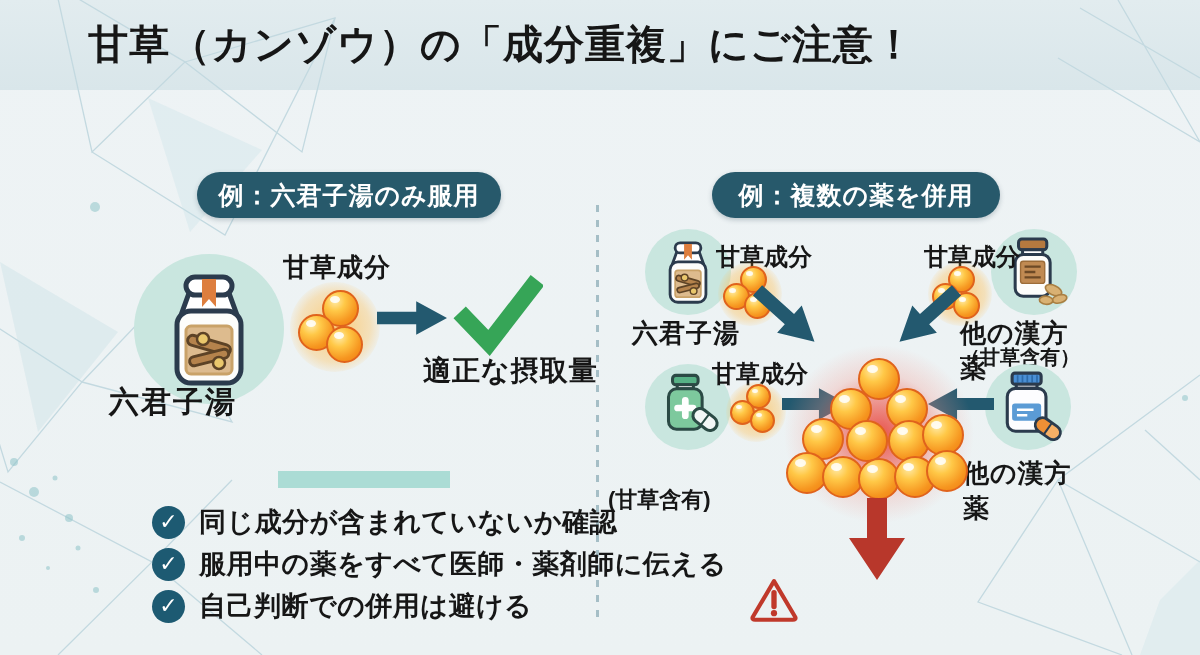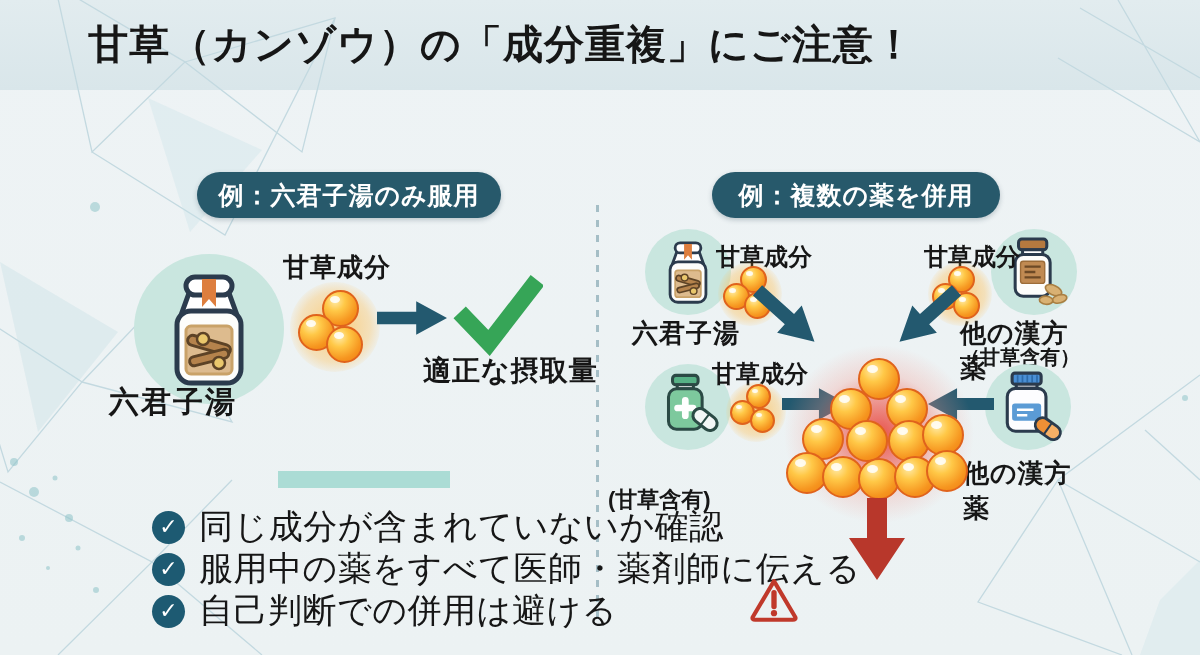--- a/index.html
+++ b/index.html
@@ -39,21 +39,21 @@
                  border-radius:50%; background:rgba(255,255,255,.85); }
   .ball-glow { position:absolute; border-radius:50%;
                background:radial-gradient(circle, rgba(255,190,80,.75) 0%, rgba(255,190,80,.35) 55%, rgba(255,190,80,0) 75%); }
 
   .red-glow { position:absolute; left:784px; top:345px; width:190px; height:178px; border-radius:50%;
               background:radial-gradient(closest-side, rgba(232,55,45,.85) 0%, rgba(238,105,95,.55) 45%, rgba(244,150,140,.28) 68%, rgba(244,150,140,0) 100%); }
 
   .check-row { position:absolute; display:flex; align-items:center; gap:14px; }
   .check-dot { width:33px; height:33px; border-radius:50%; background:#1d5a72; color:#fff;
                font-size:22px; font-weight:900; display:flex; align-items:center; justify-content:center; flex:0 0 auto; }
-  .check-text { font-size:34px; font-weight:400; color:#161616; letter-spacing:.5px; white-space:nowrap; }
+  .check-text { font-size:27px; font-weight:700; color:#161616; letter-spacing:.5px; white-space:nowrap; }
 
   .notes-heading { position:absolute; left:252px; top:444px; width:220px; text-align:center;
                    font-size:34px; font-weight:900; color:#161616; letter-spacing:2px; z-index:2; }
   .notes-underline { position:absolute; left:278px; top:471px; width:172px; height:17px;
                      background:#abdcd5; z-index:1; }
 
   .risk-text { position:absolute; left:803px; top:581px; font-size:30px; font-weight:900;
                color:#b5302a; letter-spacing:1px; }
   svg { display:block; }
 </style>

